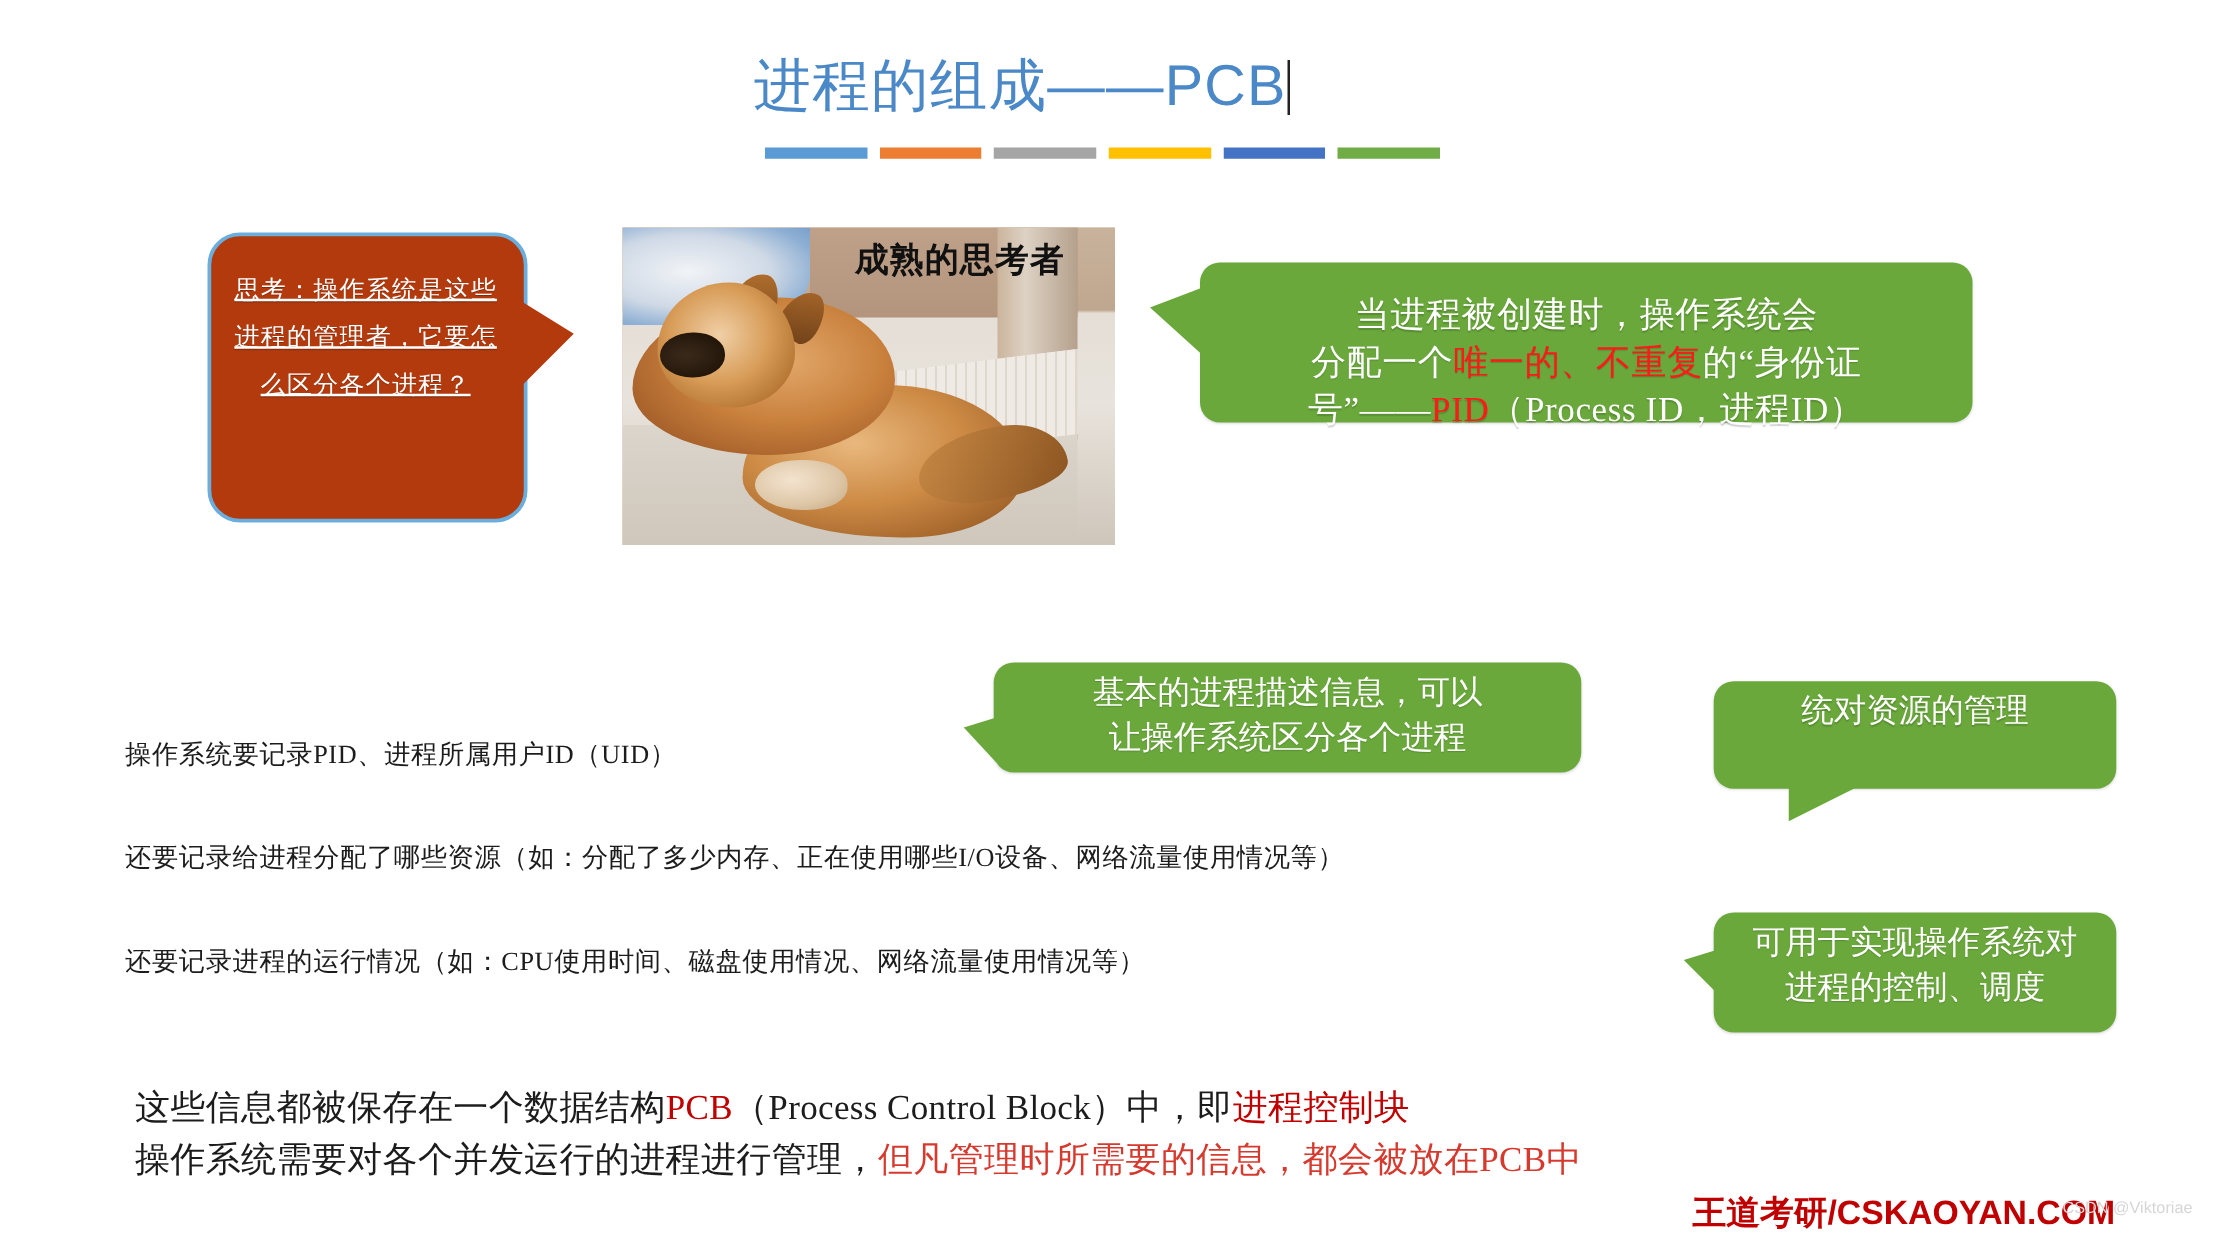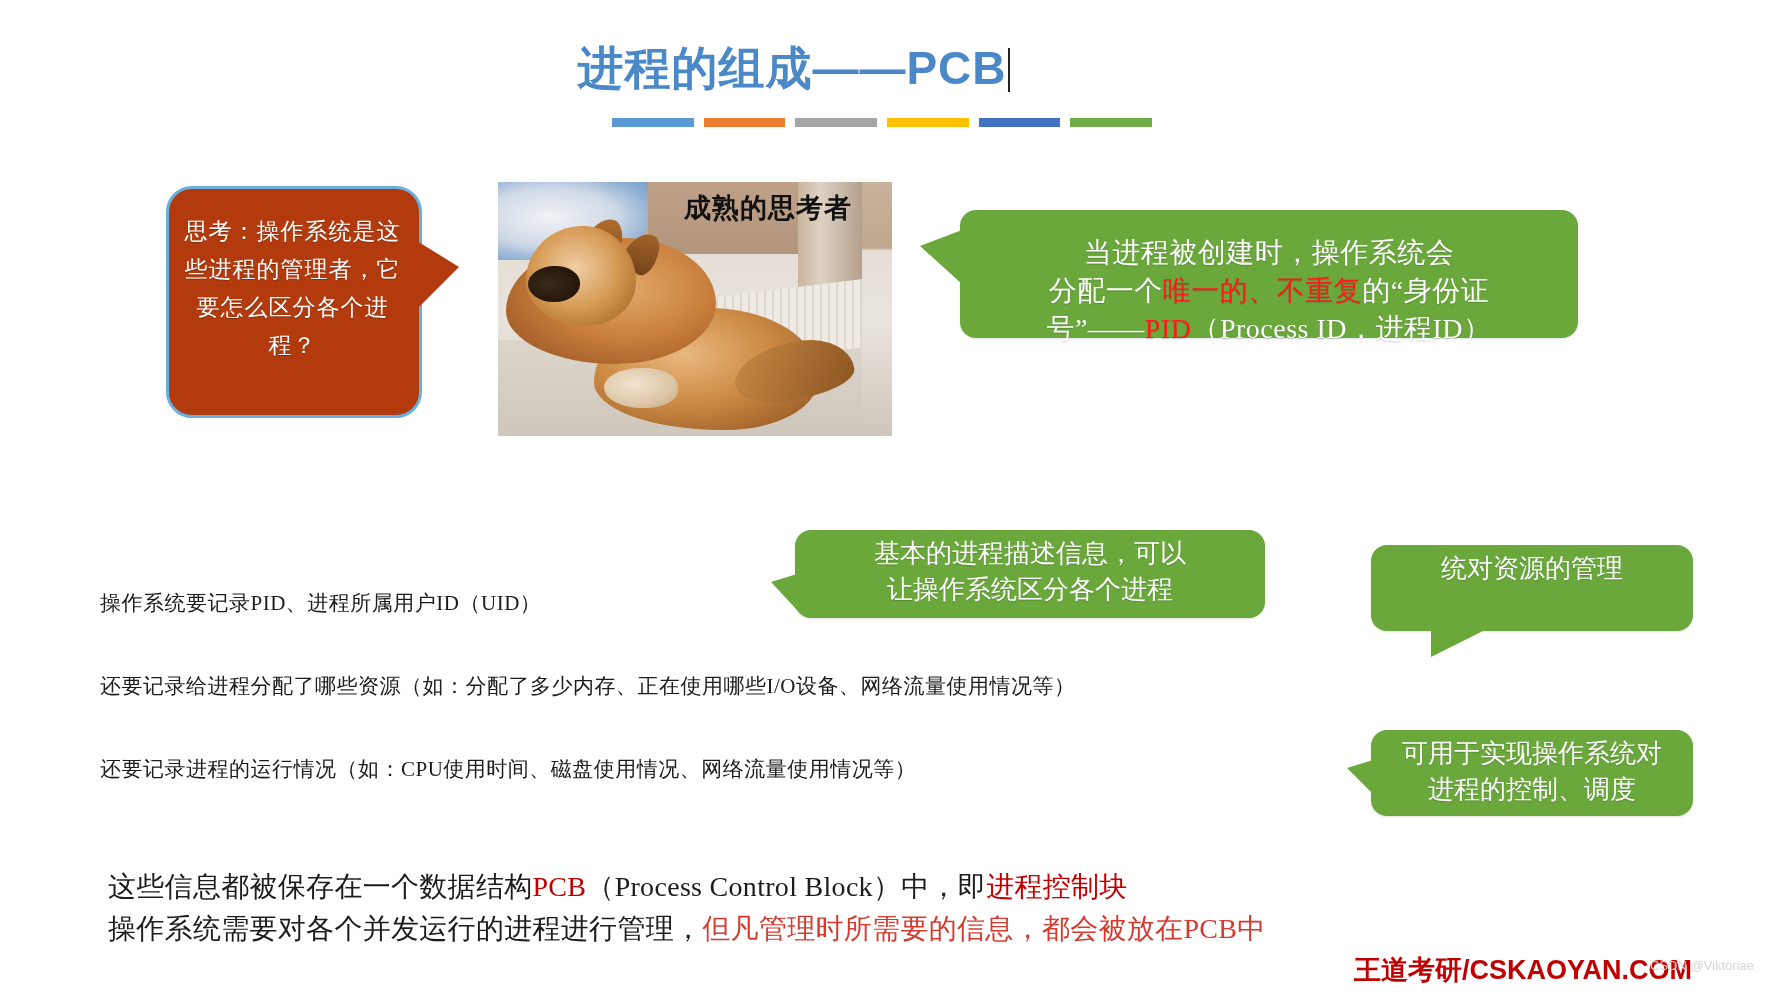--- a/index.html
+++ b/index.html
@@ -20,24 +20,25 @@
 
   
   .title {
     position: absolute;
     left: 0;
     top: 38px;
     width: 1587px;
     text-align: center;
     font-family: "Liberation Sans", "DejaVu Sans", sans-serif;
     font-size: 46px;
-    font-weight: bold;
+    font-weight: normal;
     color: #4a88c7;
     letter-spacing: 1px;
     white-space: nowrap;
+    padding-left: 24px;
   }
   .title .caret {
     display: inline-block;
     width: 2px;
     height: 44px;
     background: #222;
     vertical-align: -8px;
     margin-left: 1px;
   }
 
@@ -61,26 +62,27 @@
     position: absolute;
     left: 166px;
     top: 186px;
     width: 256px;
     height: 232px;
     background: #b33a0d;
     border: 3px solid #6aaede;
     border-radius: 26px;
     box-sizing: border-box;
     color: #ffffff;
-    font-size: 23px;
+    font-size: 20px;
     line-height: 38px;
     text-align: center;
     padding: 24px 16px 0 13px;
     letter-spacing: 1px;
     text-shadow: 0 1px 0 rgba(0,0,0,0.25);
+    text-decoration: underline;
   }
   .callout-red .tail {
     position: absolute;
     right: -40px;
     top: 52px;
     width: 0;
     height: 0;
     border-top: 26px solid transparent;
     border-bottom: 42px solid transparent;
     border-left: 42px solid #b33a0d;
@@ -291,21 +293,21 @@
     border-left: 0 solid transparent;
     border-right: 56px solid transparent;
     border-top: 28px solid #6aa83c;
   }
 
   
   #cg-ctl {
     left: 1371px;
     top: 730px;
     width: 322px;
-    height: 86px;
+    height: 96px;
     font-size: 26px;
     line-height: 36px;
     padding-top: 6px;
   }
   #cg-ctl .tail {
     position: absolute;
     left: -24px;
     top: 30px;
     width: 0; height: 0;
     border-top: 8px solid transparent;

